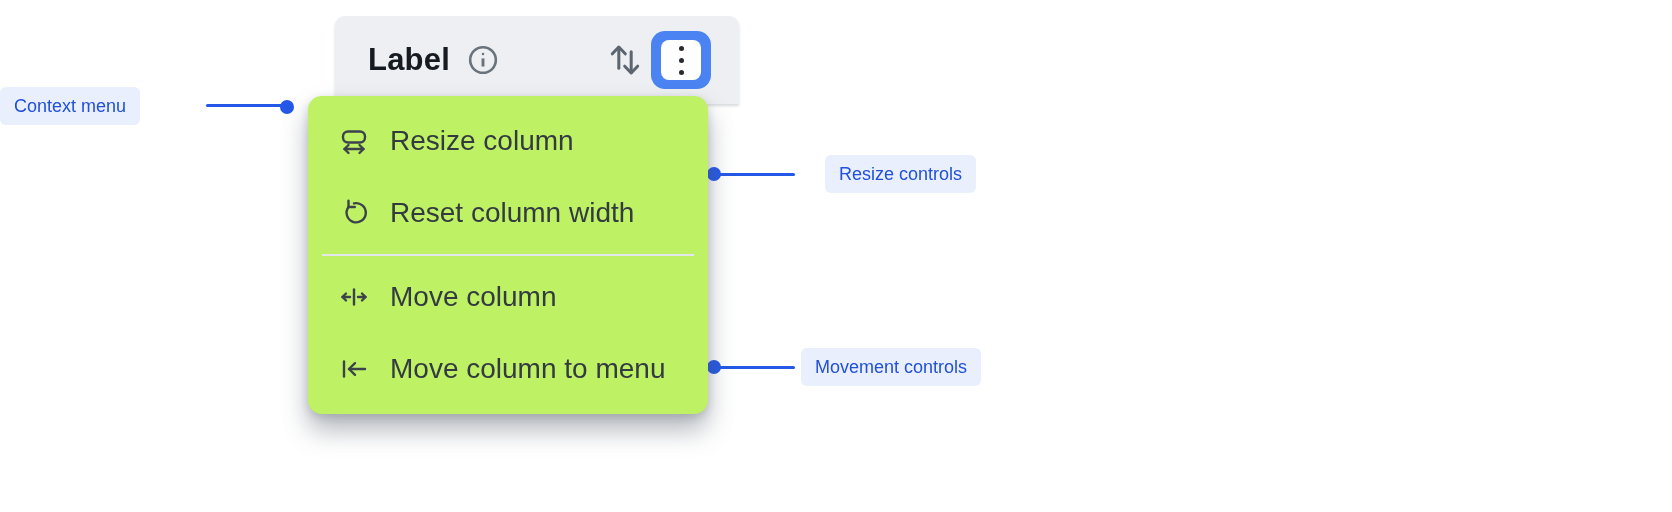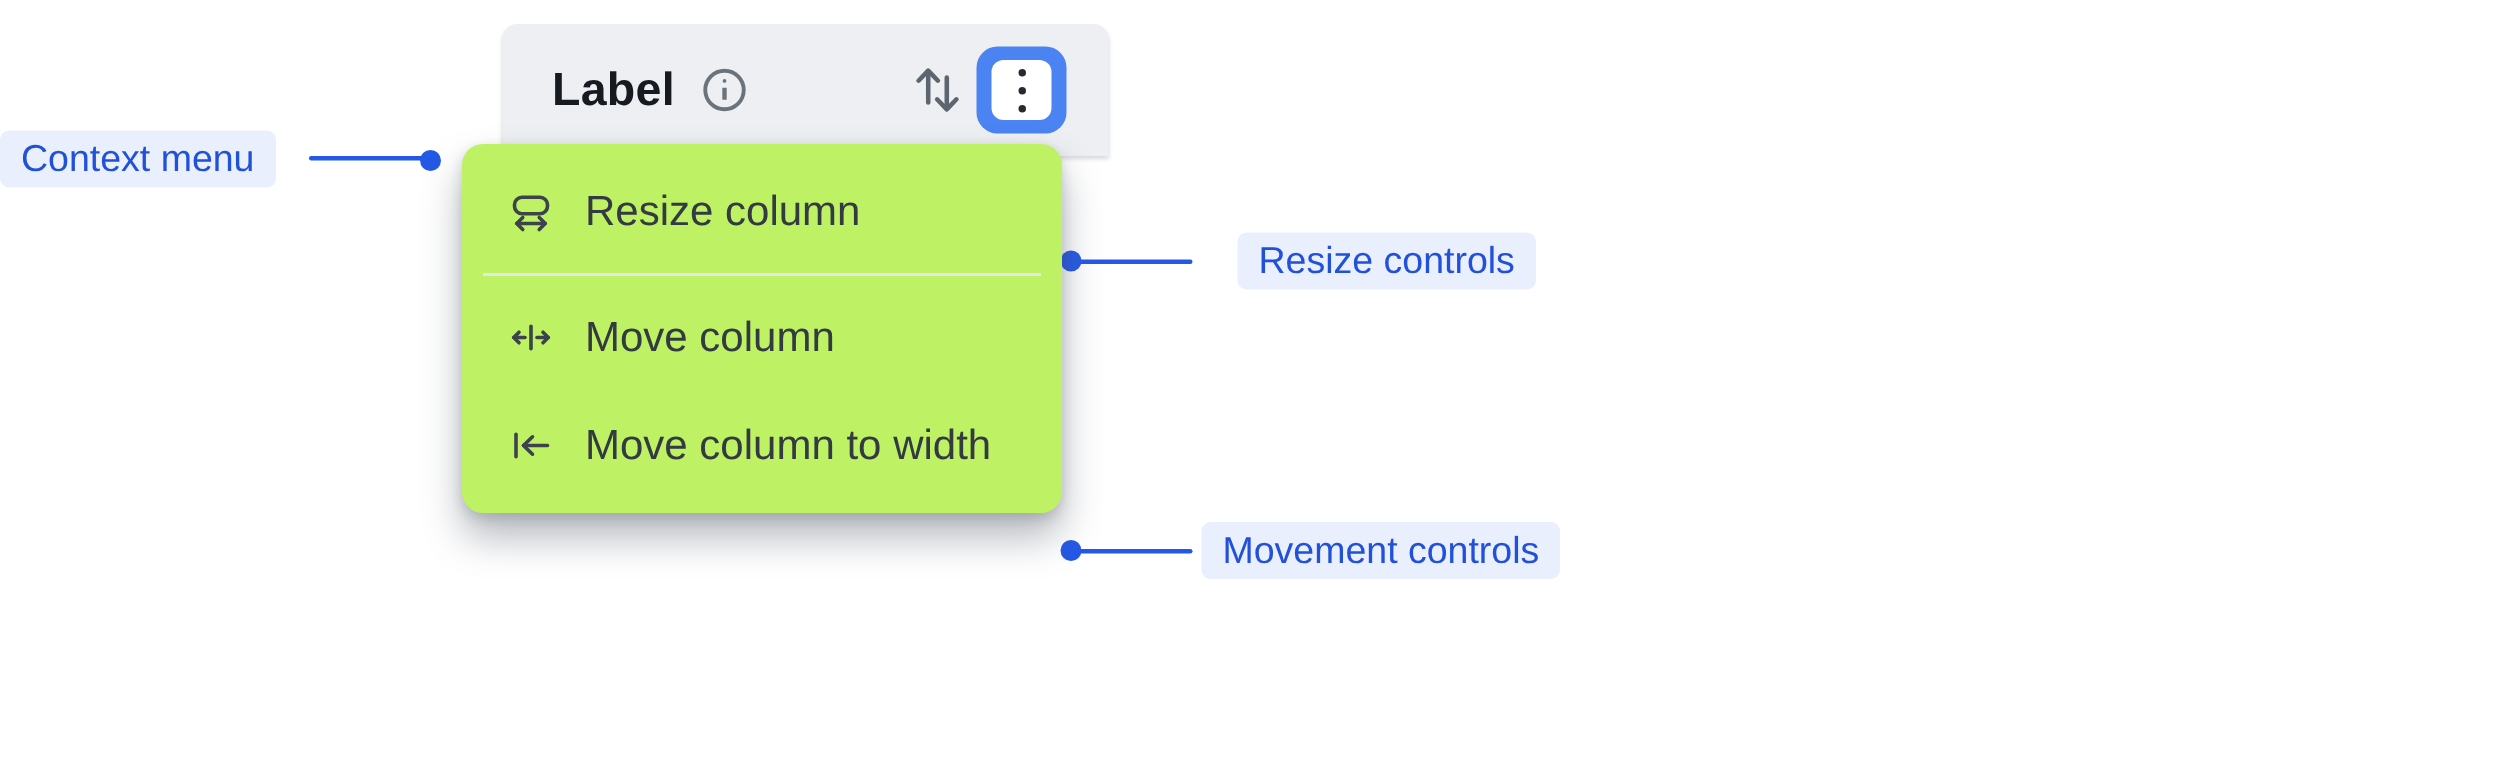--- a/index.html
+++ b/index.html
@@ -53,21 +53,21 @@
     padding:0 20px 0 30px;cursor:pointer;
   }
   .menu-item .icon{margin-right:20px;}
   .menu-item .mi-label{font-size:28px;color:#333a42;}
   .menu-divider{border:none;border-top:2px solid #e3e6ea;margin:5px 14px;}
 
   
   .annotation{position:absolute;z-index:3;}
   .ann-pill{
     display:inline-block;background:#e9effd;color:#2150d9;
-    font-size:25px;font-weight:500;line-height:38px;
+    font-size:18px;font-weight:500;line-height:38px;
     padding:0 14px;border-radius:6px;white-space:nowrap;
   }
   .ann-line{position:absolute;height:3px;background:#2458e6;border-radius:2px;}
   .ann-dot{position:absolute;width:14px;height:14px;border-radius:50%;background:#2458e6;}
 
   svg{display:block;}
 </style>
 </head>
 <body>
 
@@ -106,20 +106,29 @@
         <svg width="32" height="32" viewBox="0 0 32 32" fill="none" stroke="#3c434b" stroke-width="2.4" stroke-linecap="round" stroke-linejoin="round">
           <rect x="5" y="6.5" width="22" height="11" rx="5"></rect>
           <line x1="6.5" y1="24" x2="25.5" y2="24"></line>
           <polyline points="10.5,20 6.5,24 10.5,28"></polyline>
           <polyline points="21.5,20 25.5,24 21.5,28"></polyline>
         </svg>
       </span>
       <span class="mi-label">Resize column</span>
     </div>
 
+    <div class="menu-item">
+      <span class="icon">
+        <svg width="32" height="32" viewBox="0 0 32 32" fill="none" stroke="#3c434b" stroke-width="2.4" stroke-linecap="round" stroke-linejoin="round">
+          <path d="M 10.5 10 A 9.6 9.6 0 1 0 16 6.4"></path>
+          <polyline points="10.5,3.8 10.5,10 16.8,10"></polyline>
+        </svg>
+      </span>
+      <span class="mi-label">Reset column width</span>
+    </div>
 
     <hr class="menu-divider">
 
     <div class="menu-item">
       <span class="icon">
         <svg width="32" height="32" viewBox="0 0 32 32" fill="none" stroke="#3c434b" stroke-width="2.4" stroke-linecap="round" stroke-linejoin="round">
           <line x1="16" y1="8.5" x2="16" y2="23.5"></line>
           <line x1="12" y1="16" x2="4.5" y2="16"></line>
           <polyline points="8,12.5 4.5,16 8,19.5"></polyline>
           <line x1="20" y1="16" x2="27.5" y2="16"></line>
@@ -130,21 +139,21 @@
     </div>
 
     <div class="menu-item">
       <span class="icon">
         <svg width="32" height="32" viewBox="0 0 32 32" fill="none" stroke="#3c434b" stroke-width="2.4" stroke-linecap="round" stroke-linejoin="round">
           <line x1="6" y1="8.5" x2="6" y2="23.5"></line>
           <line x1="27" y1="16" x2="11" y2="16"></line>
           <polyline points="17,10.2 11,16 17,21.8"></polyline>
         </svg>
       </span>
-      <span class="mi-label">Move column to width</span>
+      <span class="mi-label">Move column to menu</span>
     </div>
 
 
   </div>
 
   <div class="annotation" style="left:0;top:71px;">
     <span class="ann-pill">Context menu</span>
   </div>
   <div class="ann-line" style="left:206px;top:88px;width:78px;"></div>
   <div class="ann-dot" style="left:280px;top:84px;"></div>

